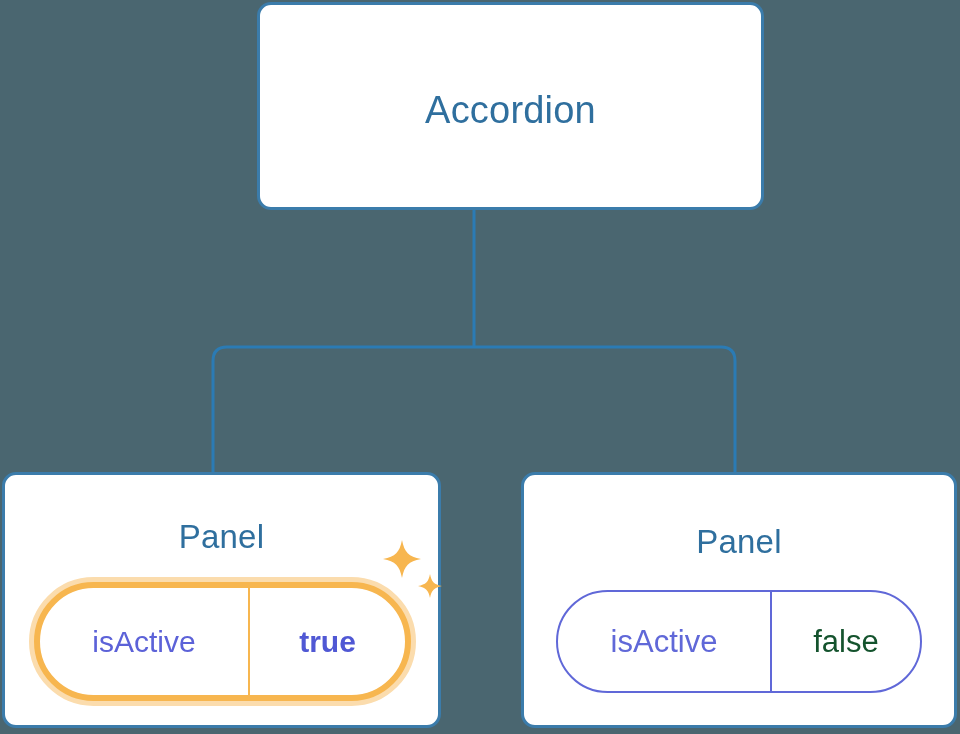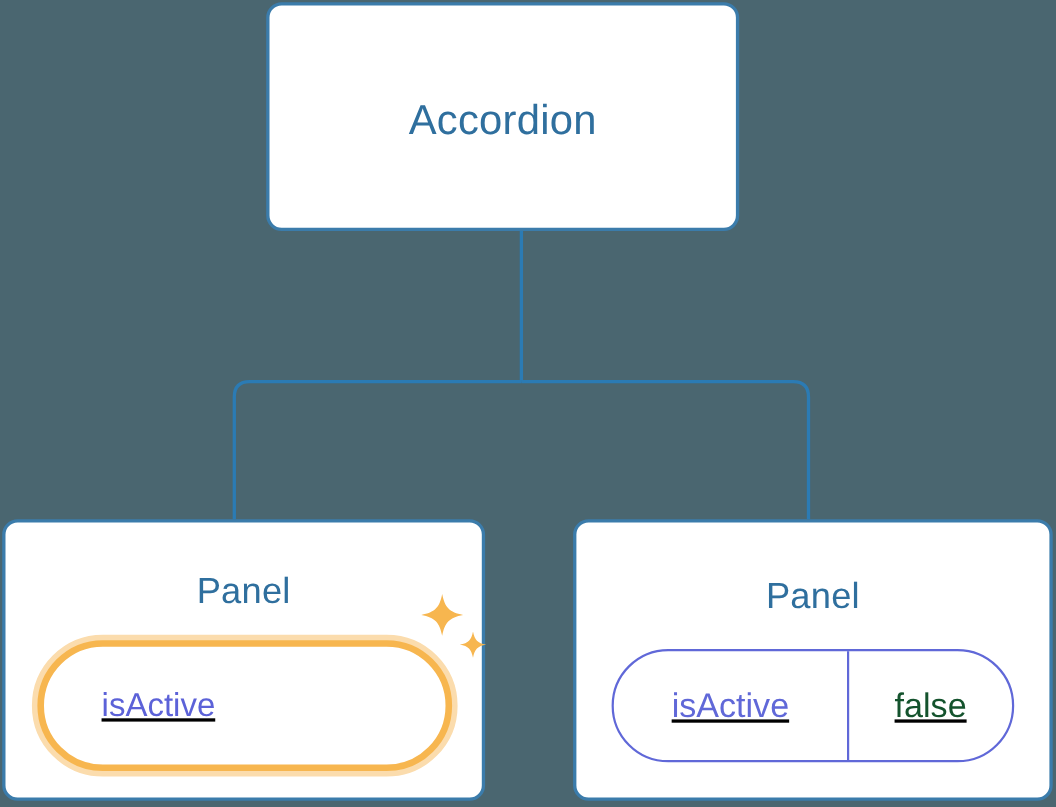--- a/index.html
+++ b/index.html
@@ -40,23 +40,23 @@
   .card-title {
     text-align: center;
     color: #2f6f9e;
     font-weight: 400;
     letter-spacing: 0.2px;
     white-space: nowrap;
   }
 
   
   #node-accordion {
-    left: 242px;
+    left: 257px;
     top: 2px;
-    width: 430px;
+    width: 507px;
     height: 208px;
   }
   #node-accordion .card-title {
     position: absolute;
     left: 0;
     right: 0;
     top: 84px;
     font-size: 38px;
   }
 
@@ -88,21 +88,20 @@
     font-size: 33px;
   }
 
   
   .pill {
     position: absolute;
     display: flex;
     align-items: center;
     box-sizing: border-box;
     background: #ffffff;
-    text-decoration: underline;
   }
   .pill-key, .pill-val {
     display: flex;
     align-items: center;
     justify-content: center;
     white-space: nowrap;
     box-sizing: border-box;
   }
 
   
@@ -200,20 +199,21 @@
     <div class="card-title">Panel</div>
   </div>
 
   <div class="card" id="node-panel-1">
     <div class="card-title">Panel</div>
   </div>
 
   <div class="pill" id="pill-0">
     <div class="pill-inner">
       <span class="pill-key">isActive</span>
+      <span class="pill-val">true</span>
     </div>
   </div>
 
   <svg id="sparkles" viewBox="0 0 68 70" xmlns="http://www.w3.org/2000/svg">
     <path d="M24 2 C26.5 14.5 30.5 18.5 43 21 C30.5 23.5 26.5 27.5 24 40 C21.5 27.5 17.5 23.5 5 21 C17.5 18.5 21.5 14.5 24 2 Z" fill="#f7b64f"></path>
     <path d="M52 36 C53.6 44 56.1 46.5 64 48 C56.1 49.6 53.6 52.1 52 60 C50.4 52.1 47.9 49.6 40 48 C47.9 46.5 50.4 44 52 36 Z" fill="#f7b64f"></path>
   </svg>
 
   <div class="pill" id="pill-1">
     <div class="pill-inner">

